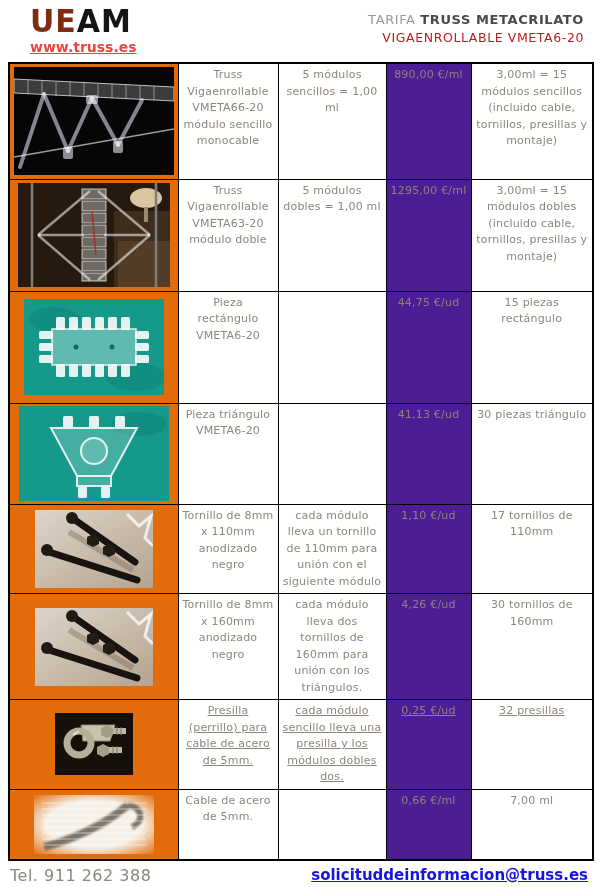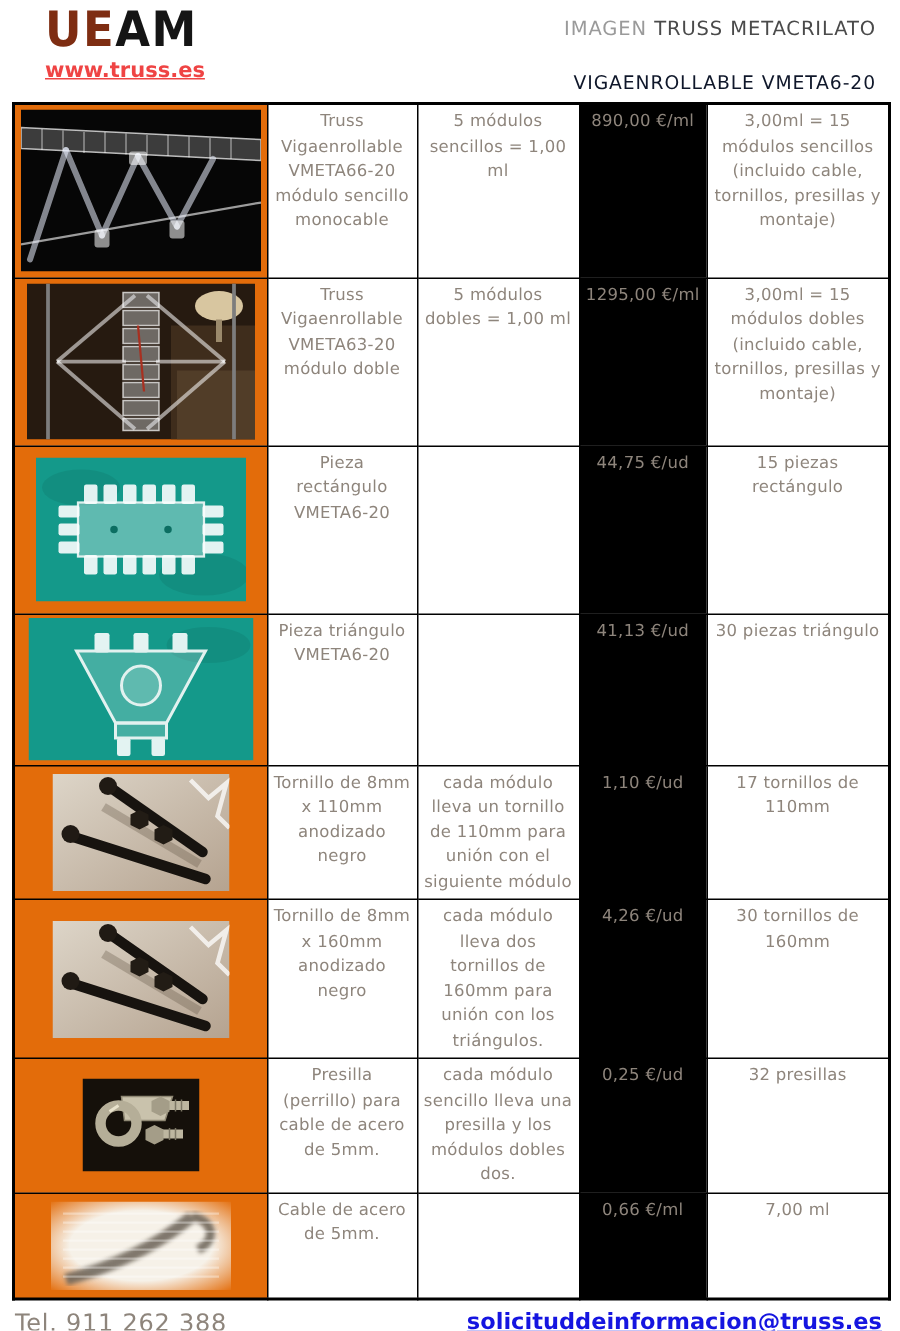--- a/index.html
+++ b/index.html
@@ -14,58 +14,58 @@
 
   
   .top { display:flex; justify-content:space-between; align-items:flex-start; padding:6px 12px 2px 30px; }
   .logo { font-weight:800; font-size:30px; line-height:1; letter-spacing:1px; transform:scaleY(1.08); }
   .logo .p1 { color:#7E2D12; }
   .logo .p2 { color:#151515; }
   .site-link { display:inline-block; margin-top:3px; color:#ef4444; font-weight:700; font-size:14px; text-decoration:underline; cursor:pointer; }
   .titles { text-align:right; padding-top:6px; padding-right:4px; }
   .t1 { font-size:13px; letter-spacing:.6px; }
   .t1 .pfx { color:#9a9a9a; }
-  .t1 .main { color:#4a4a4a; font-weight:400; }
-  .t2 { font-size:12.5px; color:#0f172a; letter-spacing:.6px; margin-top:20px; }
+  .t1 .main { color:#4a4a4a; font-weight:700; }
+  .t2 { font-size:12.5px; color:#b91c1c; letter-spacing:.6px; margin-top:3px; }
 
   
   table.price { border-collapse:collapse; margin:4px 0 0 8px; table-layout:fixed; }
   table.price, table.price th, table.price td { border:1.5px solid #000; }
   table.price { border-width:2px; }
   th {
     background:#E36C0A; color:#fff; font-weight:700; font-size:10.5px;
     letter-spacing:.5px; height:35px; text-align:center; vertical-align:middle;
     padding:2px 3px; line-height:1.3;
   }
   td { vertical-align:top; text-align:center; font-size:11px; line-height:1.5; padding:3px 4px; letter-spacing:.2px; }
   td.img { background:#E36C0A; padding:0; vertical-align:middle; }
-  td.price-cell { background:#000000; }
+  td.price-cell { background:#4c1d95; }
   .photo { display:flex; align-items:center; justify-content:center; width:100%; height:100%; }
   .photo svg { display:block; }
   tr.r1 { height:116px; } tr.r2 { height:112px; } tr.r3 { height:112px; }
   tr.r4 { height:101px;padding-left:32px; } tr.r5 { height:88px; }  tr.r6 { height:88px; }
-  tr.r7 { height:78px; }  tr.r8 { height:71px; }
+  tr.r7 { height:78px;text-decoration:underline; }  tr.r8 { height:71px; }
 
   
   .bottom { display:flex; justify-content:space-between; align-items:flex-start; padding:5px 12px 0 10px; }
   .phone { font-size:16px; color:#8E857C; letter-spacing:.5px; }
   .email { color:#1515E0; font-weight:700; font-size:15px; text-decoration:underline; cursor:pointer; }
 </style>
 </head>
 <body>
 
 <div class="page">
 
   <div class="top">
     <div>
       <div class="logo"><span class="p1">UE</span><span class="p2">AM</span></div>
       <a class="site-link">www.truss.es</a>
     </div>
     <div class="titles">
-      <div class="t1"><span class="pfx">IMAGEN</span> <span class="main">TRUSS METACRILATO</span></div>
+      <div class="t1"><span class="pfx">TARIFA</span> <span class="main">TRUSS METACRILATO</span></div>
       <div class="t2">VIGAENROLLABLE VMETA6-20</div>
     </div>
   </div>
 
   <table class="price">
     <colgroup>
       <col style="width:169px">
         <col style="width:100px">
         <col style="width:108px">
         <col style="width:85px">

